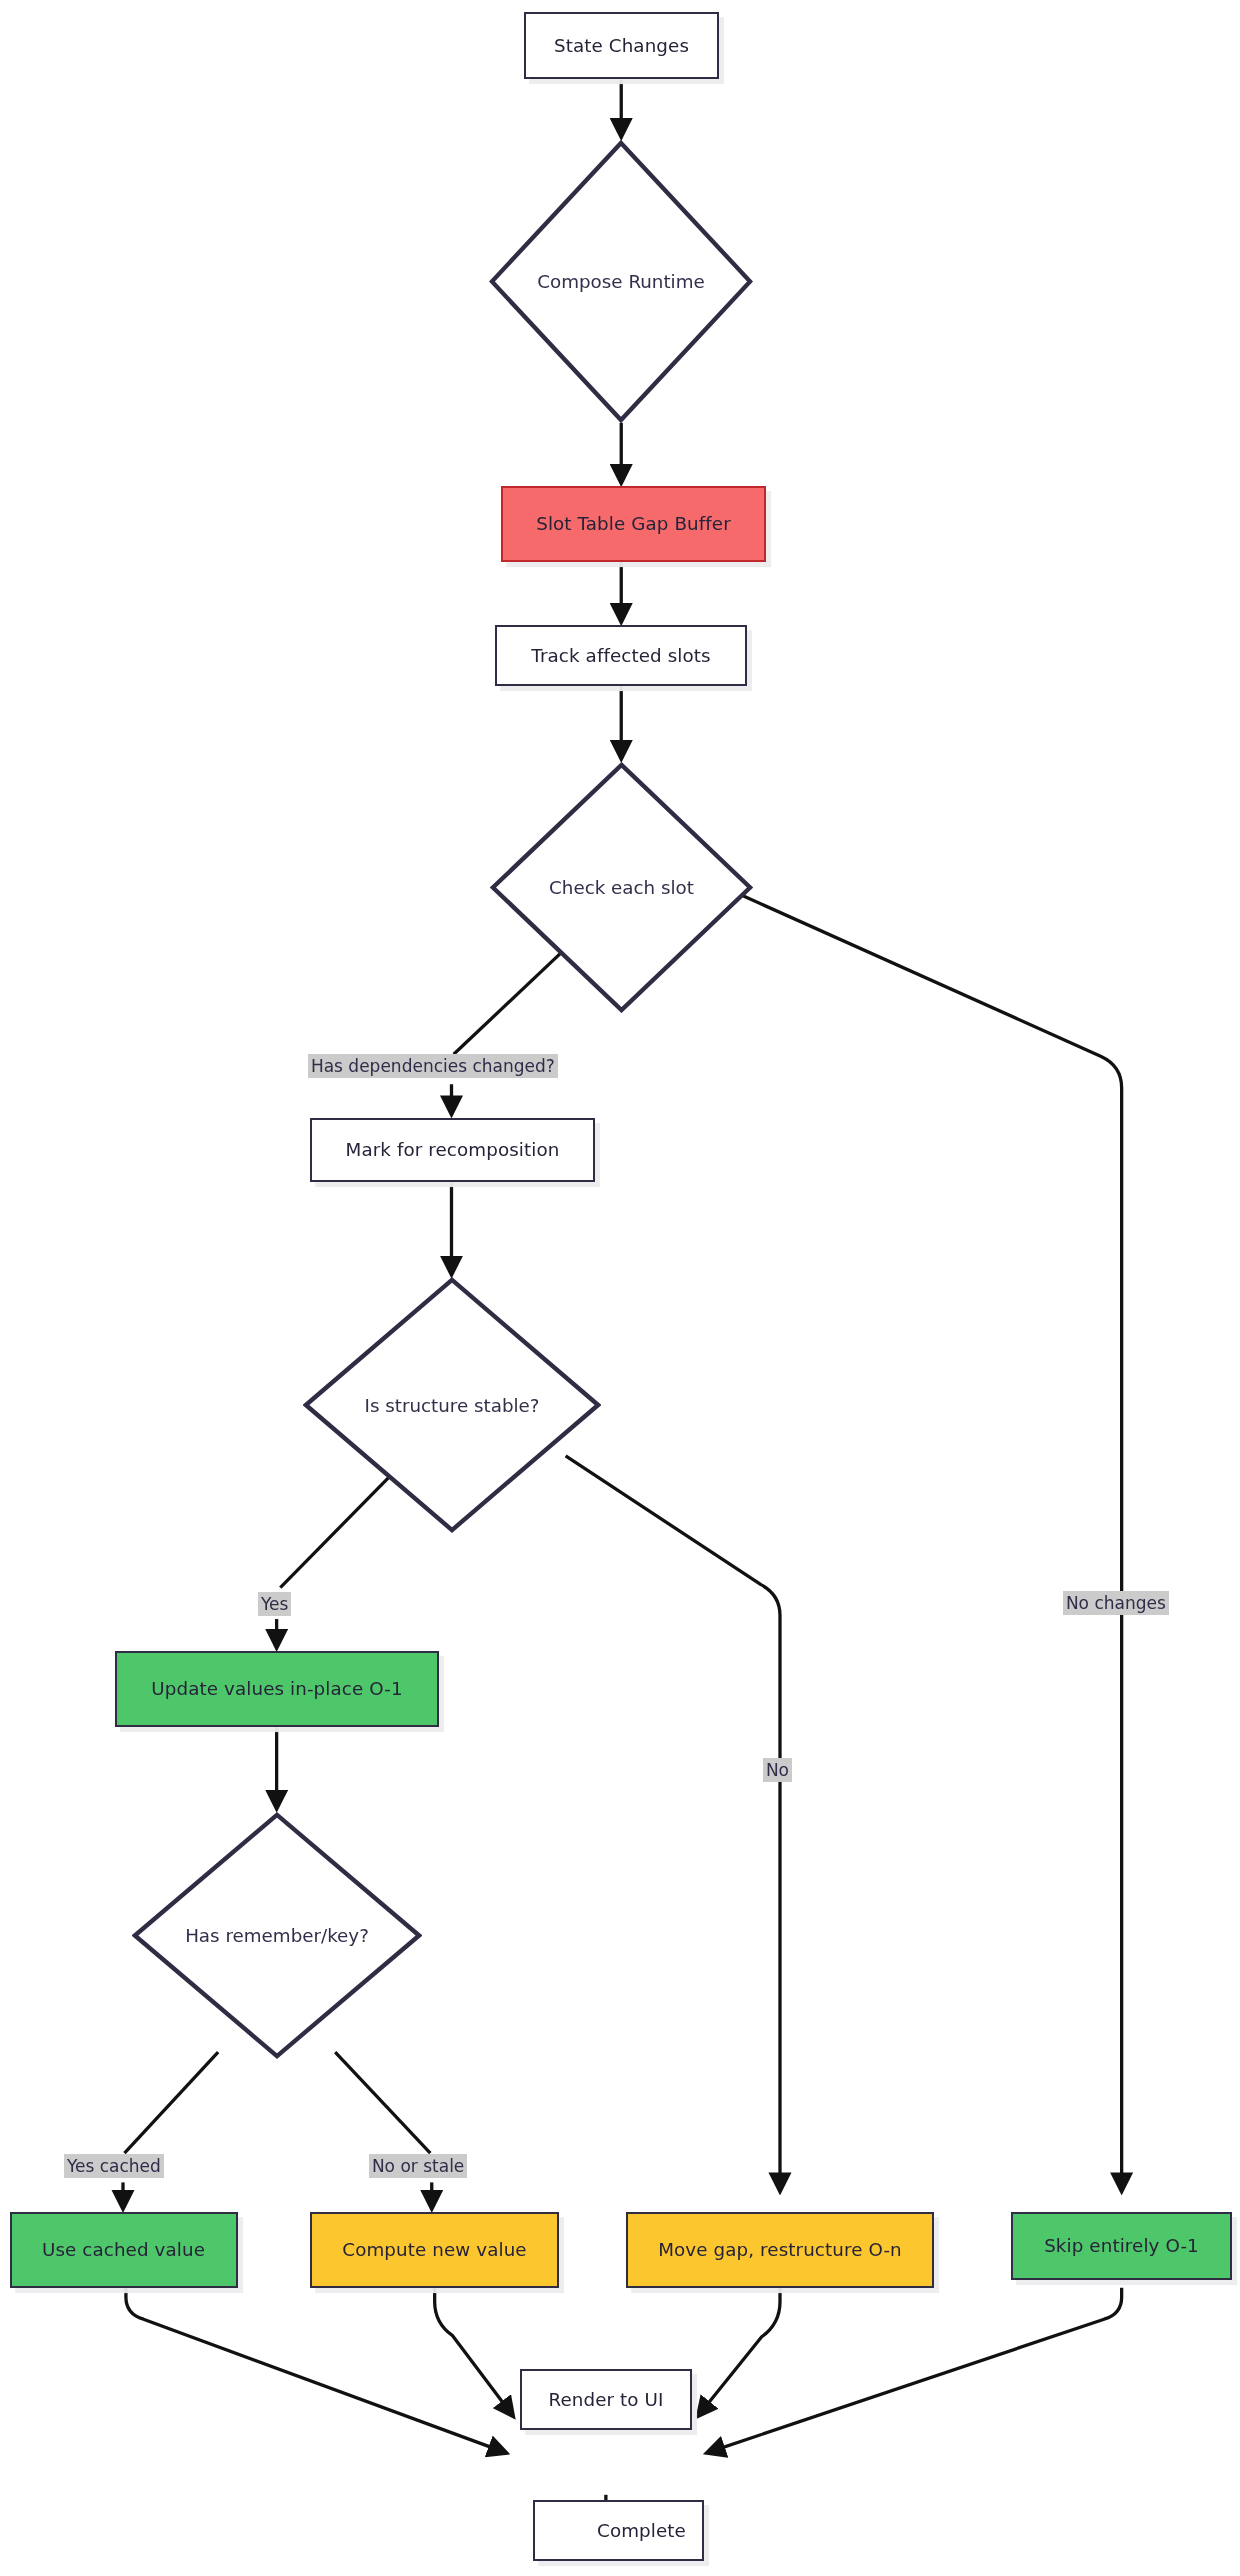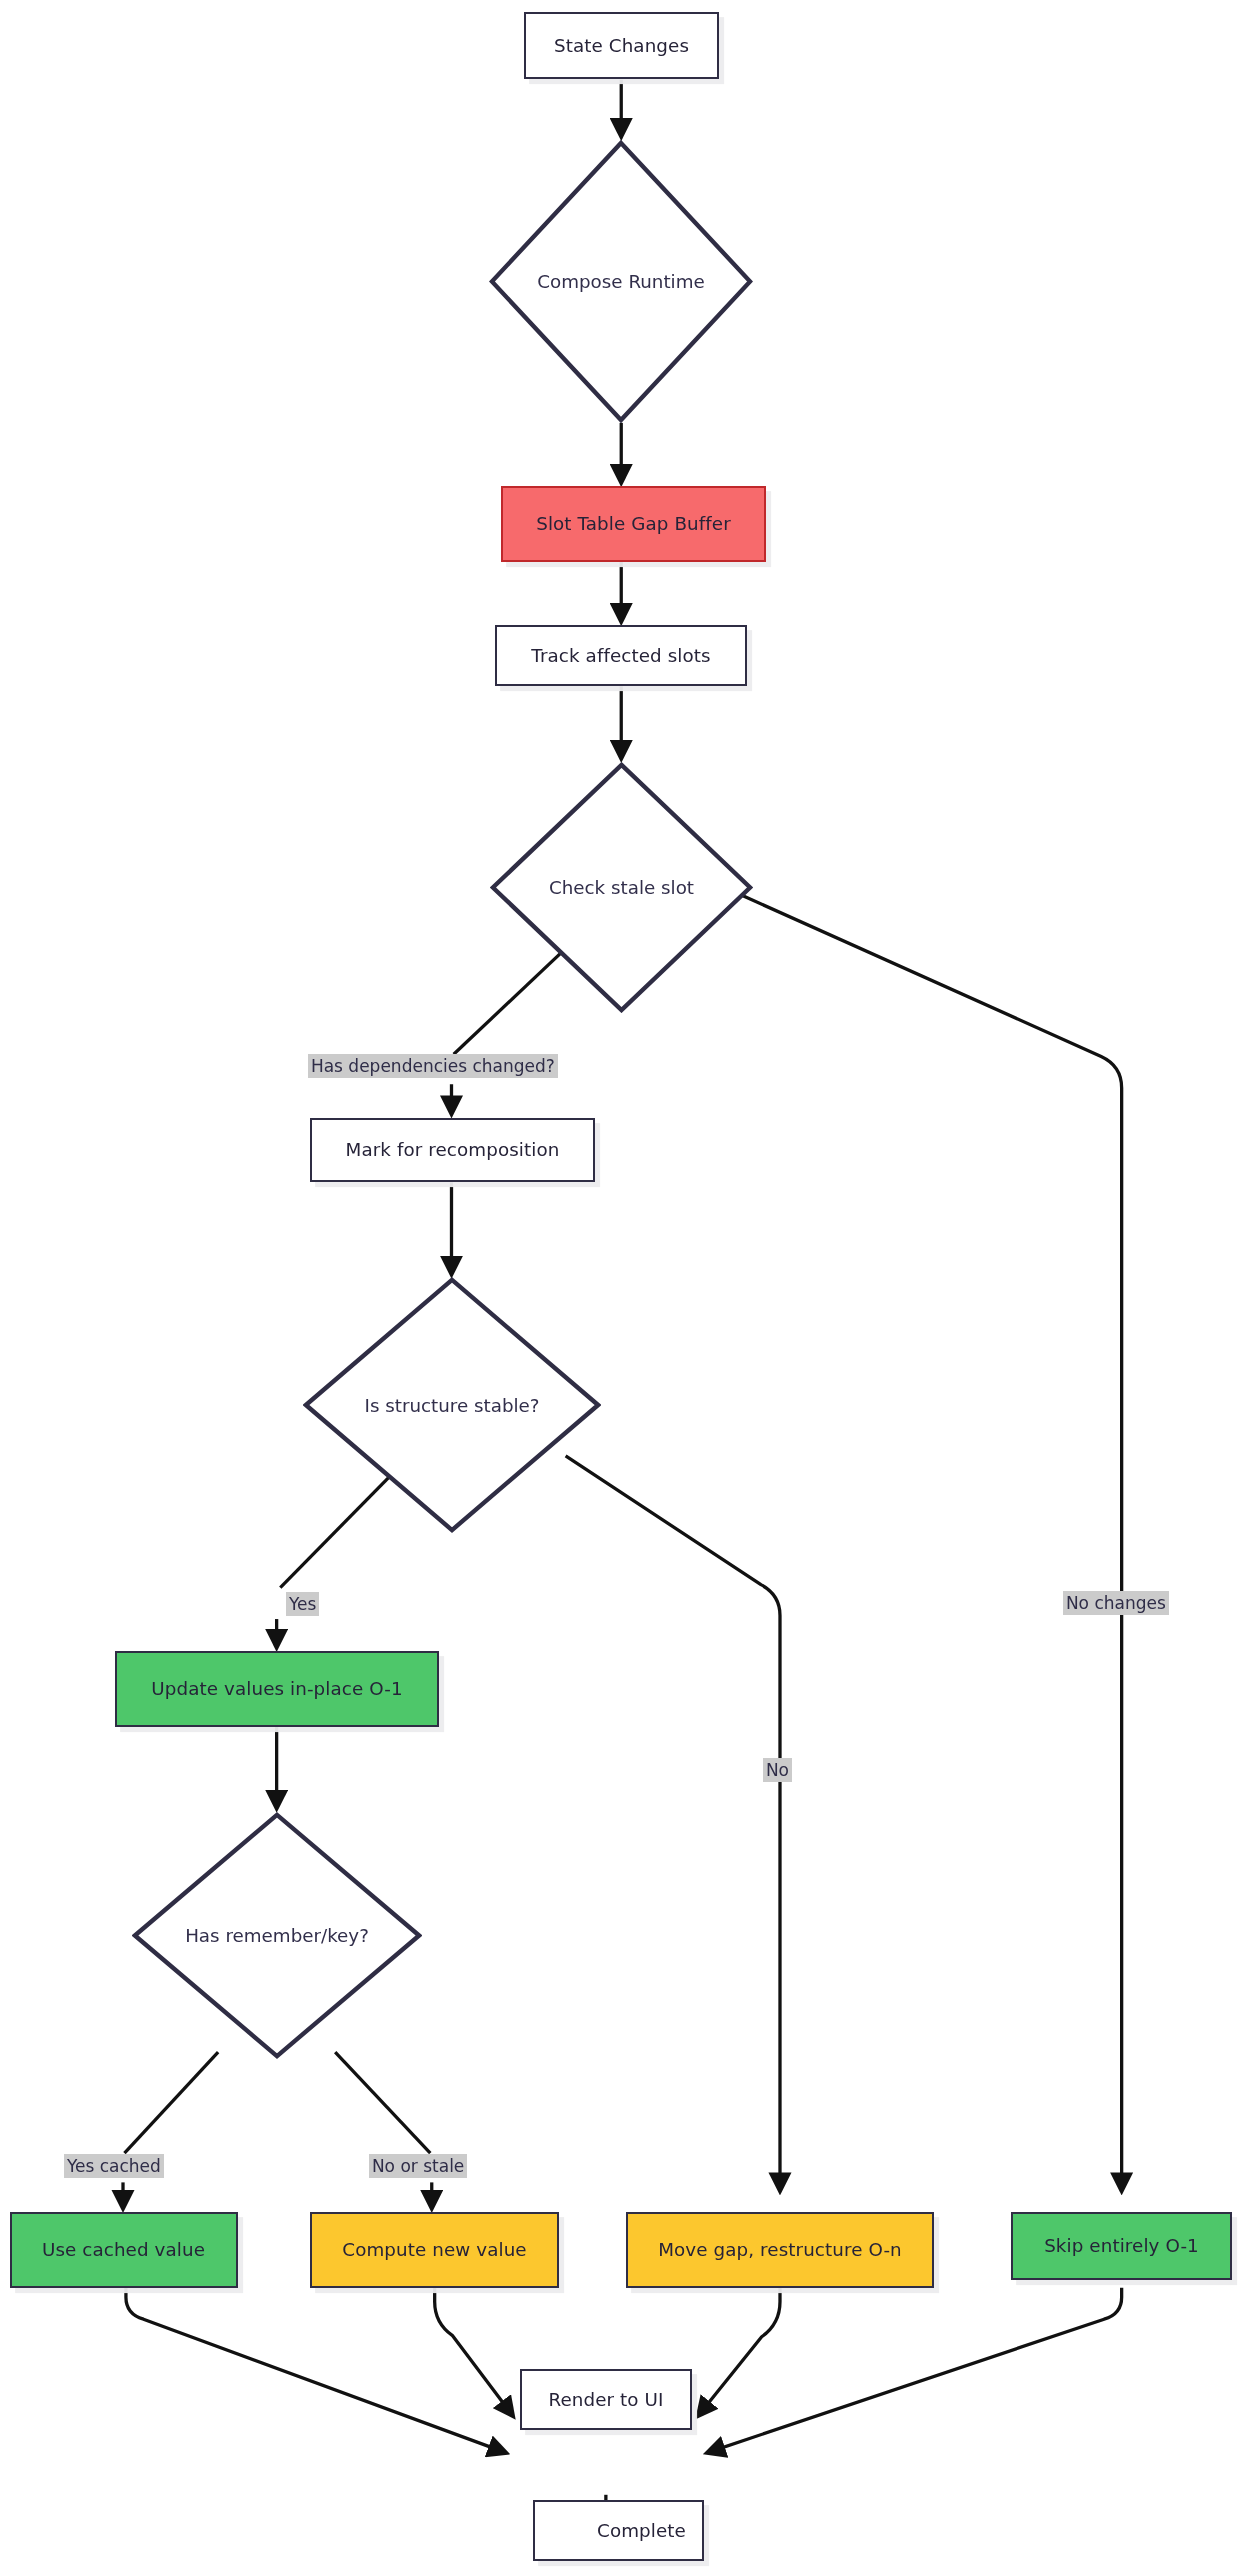--- a/index.html
+++ b/index.html
@@ -165,21 +165,21 @@
   </div>
 
   <div class="node rect" style="left:495px; top:625px; width:252px; height:61px;">
     <span class="lbl">Track affected slots</span>
   </div>
 
   <div class="node diamond" style="left:490px; top:762px; width:263px; height:251px;">
     <svg class="dshape" viewBox="0 0 359 343" preserveAspectRatio="none">
       <polygon points="179.5,4 355,171.5 179.5,339 4,171.5" fill="#ffffff" stroke="#2f2d44" stroke-width="6"></polygon>
     </svg>
-    <span class="lbl">Check stale slot</span>
+    <span class="lbl">Check each slot</span>
   </div>
 
   <div class="node rect" style="left:310px; top:1118px; width:285px; height:64px;">
     <span class="lbl">Mark for recomposition</span>
   </div>
 
   <div class="node diamond" style="left:303px; top:1277px; width:298px; height:256px;">
     <svg class="dshape" viewBox="0 0 408 350" preserveAspectRatio="none">
       <polygon points="204,4 404,175 204,346 4,175" fill="#ffffff" stroke="#2f2d44" stroke-width="6"></polygon>
     </svg>
@@ -218,21 +218,21 @@
   </div>
 
   <div class="node rect" style="left:533px; top:2500px; width:171px; height:61px;padding-left:46px;">
     <span class="lbl">Complete</span>
   </div>
 
   <div class="edge-label" style="left:308px; top:1054px;">Has dependencies changed?</div>
 
   <div class="edge-label" style="left:1063px; top:1591px;">No changes</div>
 
-  <div class="edge-label" style="left:258px; top:1592px;margin-left:28px;">Yes</div>
+  <div class="edge-label" style="left:258px; top:1592px;">Yes</div>
 
   <div class="edge-label" style="left:763px; top:1758px;">No</div>
 
   <div class="edge-label" style="left:64px; top:2154px;">Yes cached</div>
 
   <div class="edge-label" style="left:369px; top:2154px;">No or stale</div>
 
 </div>
 
 

